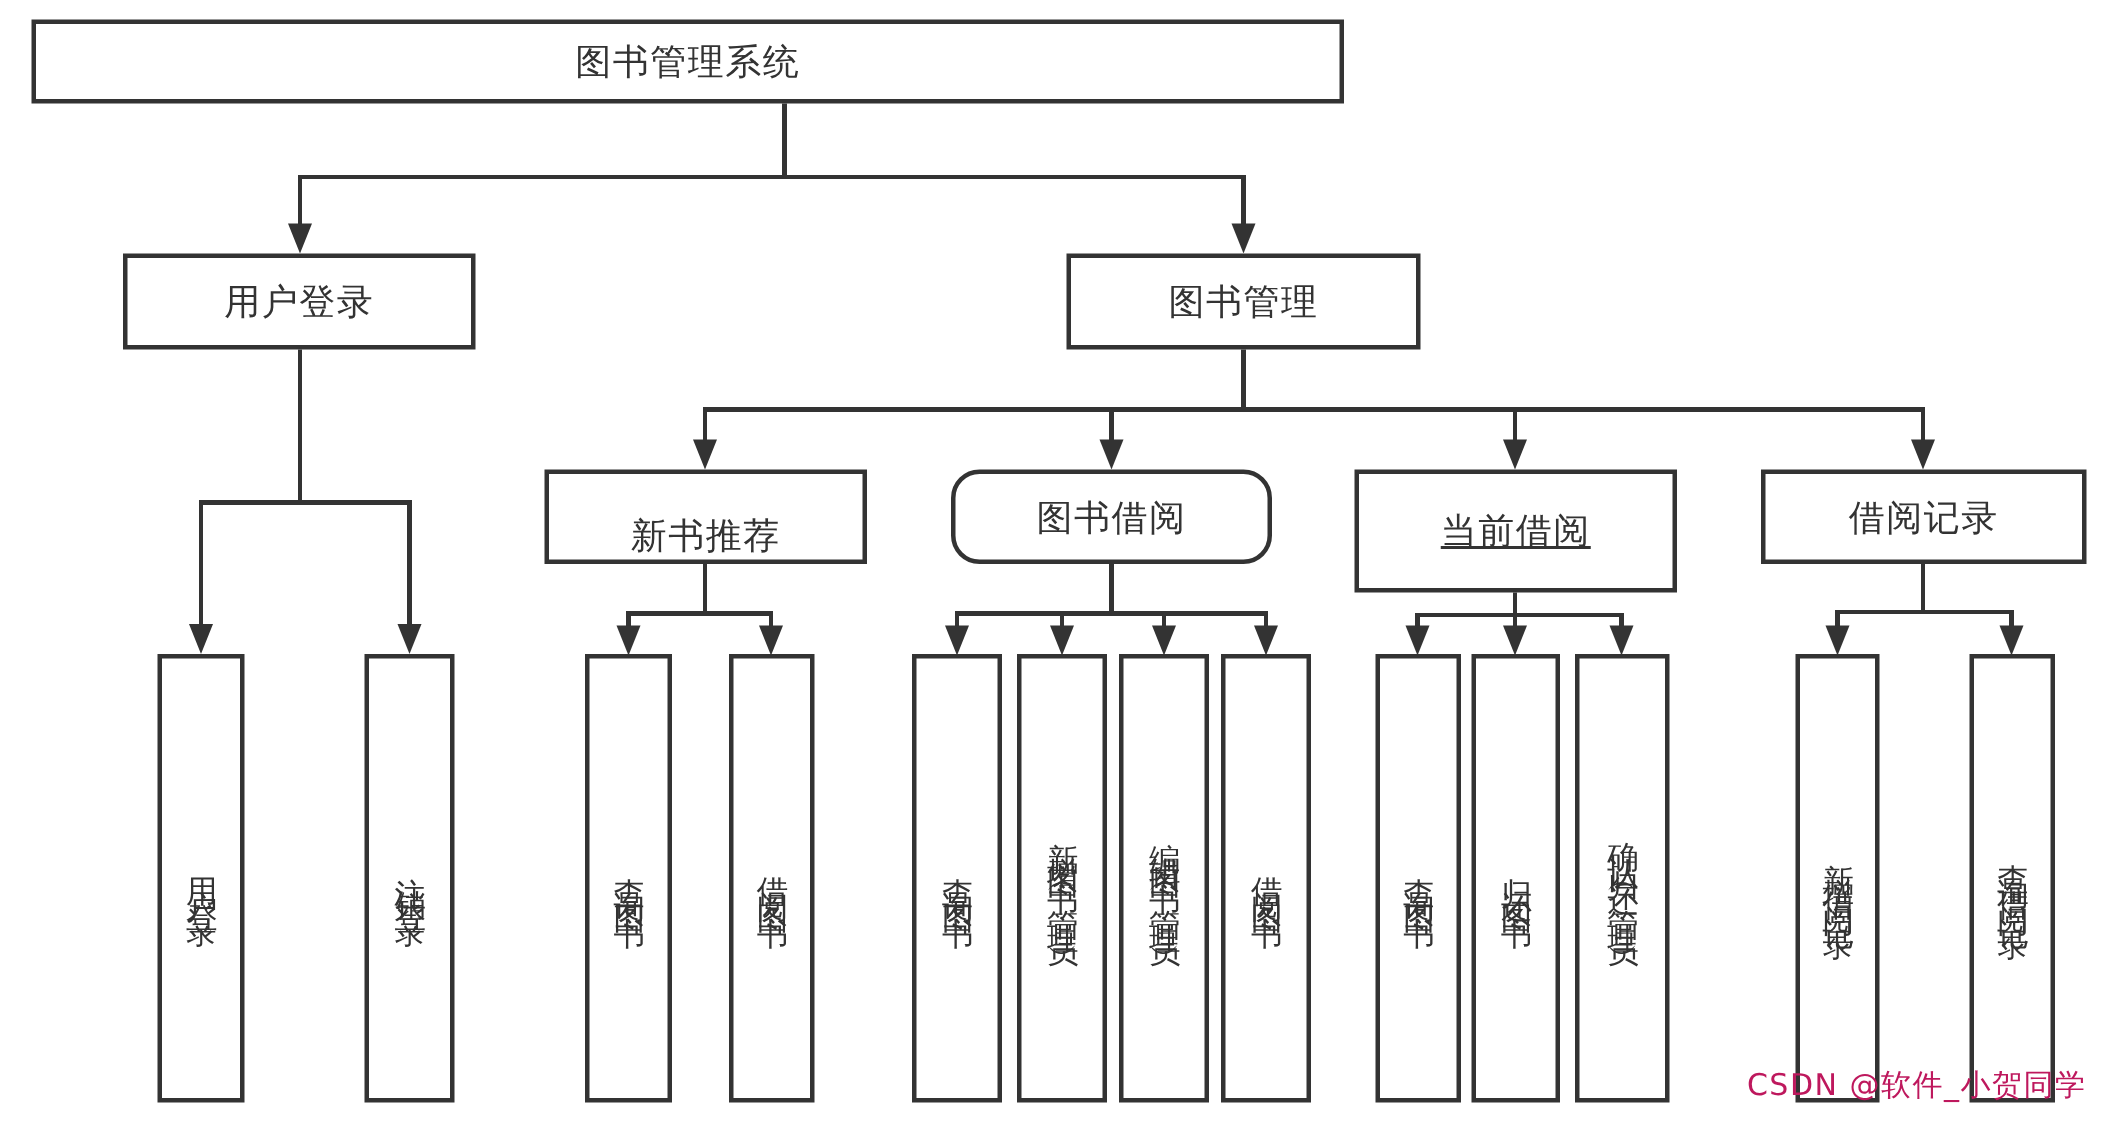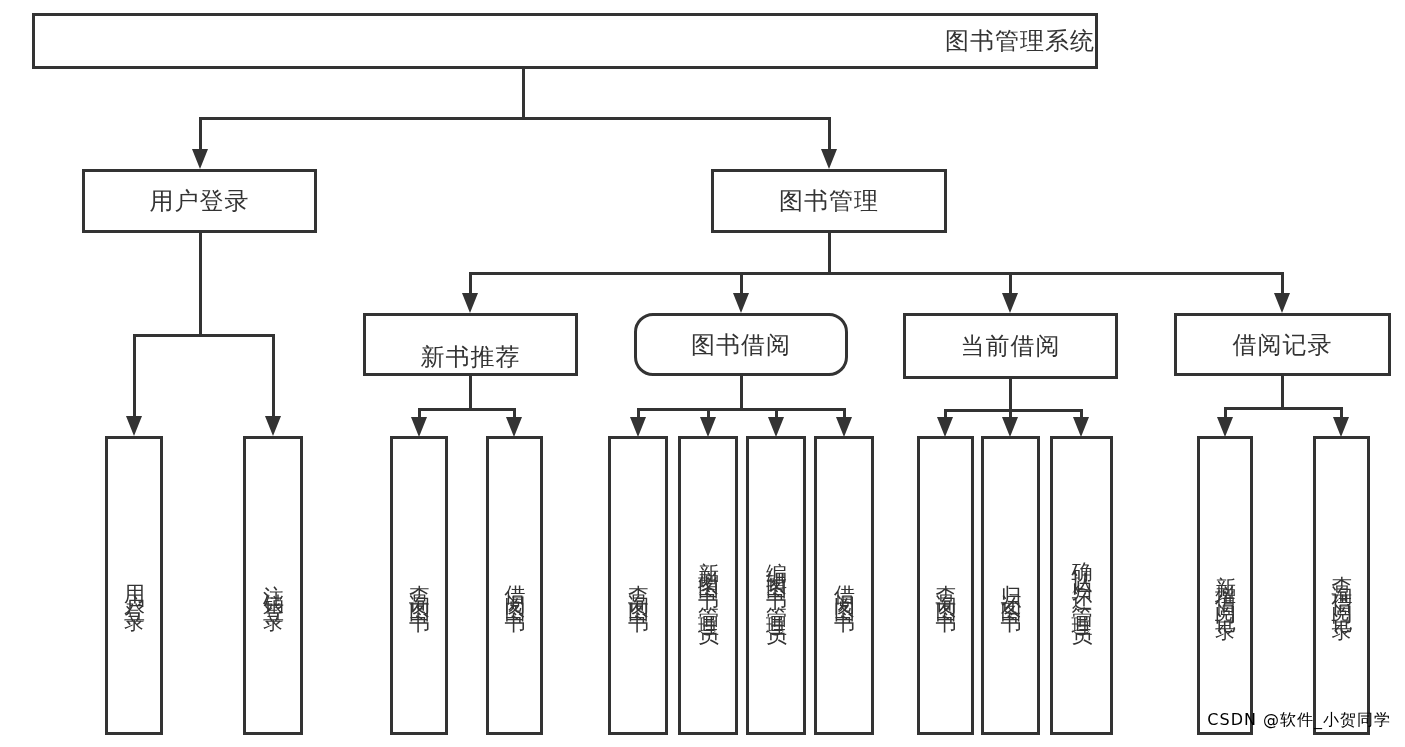--- a/index.html
+++ b/index.html
@@ -41,48 +41,48 @@
     font-size: 21px;
   }
   .v-text {
     writing-mode: vertical-rl;
     text-orientation: mixed;
     letter-spacing: 9px;
     line-height: 1;
     white-space: nowrap;
   }
   
-  .n-root           { left: 32px;   top: 13px;  width: 1066px; height: 56px; justify-content: flex-end; }
+  .n-root           { left: 21px;   top: 13px;  width: 875px; height: 56px; }
   .n-user-login     { left: 82px;   top: 169px; width: 235px;  height: 64px; }
   .n-book-mgmt      { left: 711px;  top: 169px; width: 236px;  height: 64px; }
   .n-new-book-rec   { left: 363px;  top: 313px; width: 215px;  height: 63px; align-items: flex-end; }
   .n-book-borrow    { left: 634px;  top: 313px; width: 214px;  height: 63px; border-radius: 19px; }
-  .n-current-borrow { left: 903px;  top: 313px; width: 215px;  height: 66px; }
+  .n-current-borrow { left: 903px;  top: 313px; width: 215px;  height: 82px; text-decoration: underline; }
   .n-borrow-records { left: 1174px; top: 313px; width: 217px;  height: 63px; }
 
   .l-login          { left: 105px;  top: 436px; width: 58px; height: 299px; }
   .l-logout         { left: 243px;  top: 436px; width: 60px; height: 299px; }
   .l-rec-query      { left: 390px;  top: 436px; width: 58px; height: 299px; }
   .l-rec-borrow     { left: 486px;  top: 436px; width: 57px; height: 299px; }
   .l-bb-query       { left: 608px;  top: 436px; width: 60px; height: 299px; }
   .l-bb-add         { left: 678px;  top: 436px; width: 60px; height: 299px; }
   .l-bb-edit        { left: 746px;  top: 436px; width: 60px; height: 299px; }
   .l-bb-borrow      { left: 814px;  top: 436px; width: 60px; height: 299px; }
   .l-cb-query       { left: 917px;  top: 436px; width: 57px; height: 299px; }
   .l-cb-return      { left: 981px;  top: 436px; width: 59px; height: 299px; }
   .l-cb-confirm     { left: 1050px; top: 436px; width: 63px; height: 299px; }
   .l-br-add         { left: 1197px; top: 436px; width: 56px; height: 299px; }
   .l-br-query       { left: 1313px; top: 436px; width: 57px; height: 299px; }
 
   .watermark {
     position: absolute;
     right: 14px;
     top: 710px;
-    font-size: 16px;
-    color: #000000;
+    font-size: 20px;
+    color: #be185d;
     letter-spacing: 1px;
     white-space: nowrap;
   }
 </style>
 </head>
 <body>
 
 <div class="canvas">
 
   <svg class="connectors" viewBox="0 0 1405 747" xmlns="http://www.w3.org/2000/svg">

